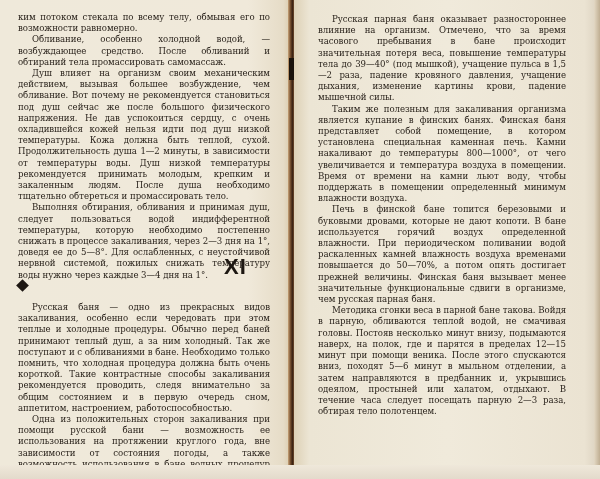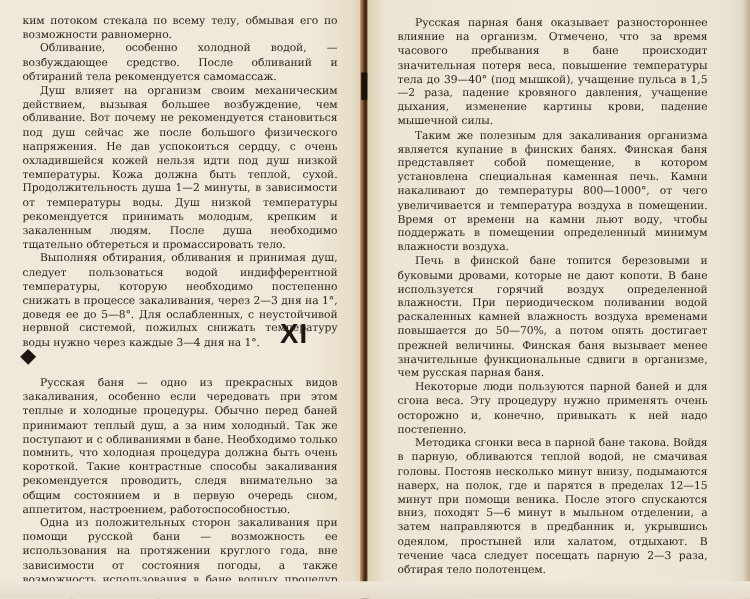--- a/index.html
+++ b/index.html
@@ -62,21 +62,21 @@
     .page-num-right { left: 564px; top: 438px; font-weight: normal; }
   </style>
 </head>
 <body>
 
 <div class="spread">
 
   <div class="page page-left">
     <div class="text-block left-text" style="top:12px;">
       <p class="para noindent">ким потоком стекала по всему телу, обмывая его по возможности равномерно.</p>
-      <p class="para">Обливание, особенно холодной водой, — возбуждающее средство. После обливаний и обтираний тела рекомендуется самомассаж.</p>
+      <p class="para">Обливание, особенно холодной водой, — возбуждающее средство. После обливаний и обтираний тела промассировать самомассаж.</p>
       <p class="para">Душ влияет на организм своим механическим действием, вызывая большее возбуждение, чем обливание. Вот почему не рекомендуется становиться под душ сейчас же после большого физического напряжения. Не дав успокоиться сердцу, с очень охладившейся кожей нельзя идти под душ низкой температуры. Кожа должна быть теплой, сухой. Продолжительность душа 1—2 минуты, в зависимости от температуры воды. Душ низкой температуры рекомендуется принимать молодым, крепким и закаленным людям. После душа необходимо тщательно обтереться и промассировать тело.</p>
       <p class="para">Выполняя обтирания, обливания и принимая душ, следует пользоваться водой индифферентной температуры, которую необходимо постепенно снижать в процессе закаливания, через 2—3 дня на 1°, доведя ее до 5—8°. Для ослабленных, с неустойчивой нервной системой, пожилых снижать температуру воды нужно через каждые 3—4 дня на 1°.</p>
     </div>
 
     <div class="chapter">XI</div>
     <div class="diamond"></div>
 
     <div class="text-block left-text" style="top:302px;">
       <p class="para">Русская баня — одно из прекрасных видов закаливания, особенно если чередовать при этом теплые и холодные процедуры. Обычно перед баней принимают теплый душ, а за ним холодный. Так же поступают и с обливаниями в бане. Необходимо только помнить, что холодная процедура должна быть очень короткой. Такие контрастные способы закаливания рекомендуется проводить, следя внимательно за общим состоянием и в первую очередь сном, аппетитом, настроением, работоспособностью.</p>
       <p class="para">Одна из положительных сторон закаливания при помощи русской бани — возможность ее использования на протяжении круглого года, вне зависимости от состояния погоды, а также возможность использования в бане водных процедур людьми различного возраста.</p>
@@ -87,21 +87,20 @@
 
   <div class="spine"></div>
   <div class="spine-mark"></div>
 
   <div class="page page-right">
   </div>
   <div class="text-block right-text" style="top:14px;">
     <p class="para">Русская парная баня оказывает разностороннее влияние на организм. Отмечено, что за время часового пребывания в бане происходит значительная потеря веса, повышение температуры тела до 39—40° (под мышкой), учащение пульса в 1,5—2 раза, падение кровяного давления, учащение дыхания, изменение картины крови, падение мышечной силы.</p>
     <p class="para">Таким же полезным для закаливания организма является купание в финских банях. Финская баня представляет собой помещение, в котором установлена специальная каменная печь. Камни накаливают до температуры 800—1000°, от чего увеличивается и температура воздуха в помещении. Время от времени на камни льют воду, чтобы поддержать в помещении определенный минимум влажности воздуха.</p>
     <p class="para">Печь в финской бане топится березовыми и буковыми дровами, которые не дают копоти. В бане используется горячий воздух определенной влажности. При периодическом поливании водой раскаленных камней влажность воздуха временами повышается до 50—70%, а потом опять достигает прежней величины. Финская баня вызывает менее значительные функциональные сдвиги в организме, чем русская парная баня.</p>
-    <p class="para">Некоторые люди пользуются парной баней и для сгона веса. Эту процедуру нужно применять очень осторожно и, конечно, привыкать к ней надо постепенно.</p>
     <p class="para">Методика сгонки веса в парной бане такова. Войдя в парную, обливаются теплой водой, не смачивая головы. Постояв несколько минут внизу, подымаются наверх, на полок, где и парятся в пределах 12—15 минут при помощи веника. После этого спускаются вниз, походят 5—6 минут в мыльном отделении, а затем направляются в предбанник и, укрывшись одеялом, простыней или халатом, отдыхают. В течение часа следует посещать парную 2—3 раза, обтирая тело полотенцем.</p>
 
   </div>
   <div class="page-num page-num-right">41</div>
 
   <div class="right-edge"></div>
   <div class="bottom-edge"></div>
 </div>
 
 </body></html>

